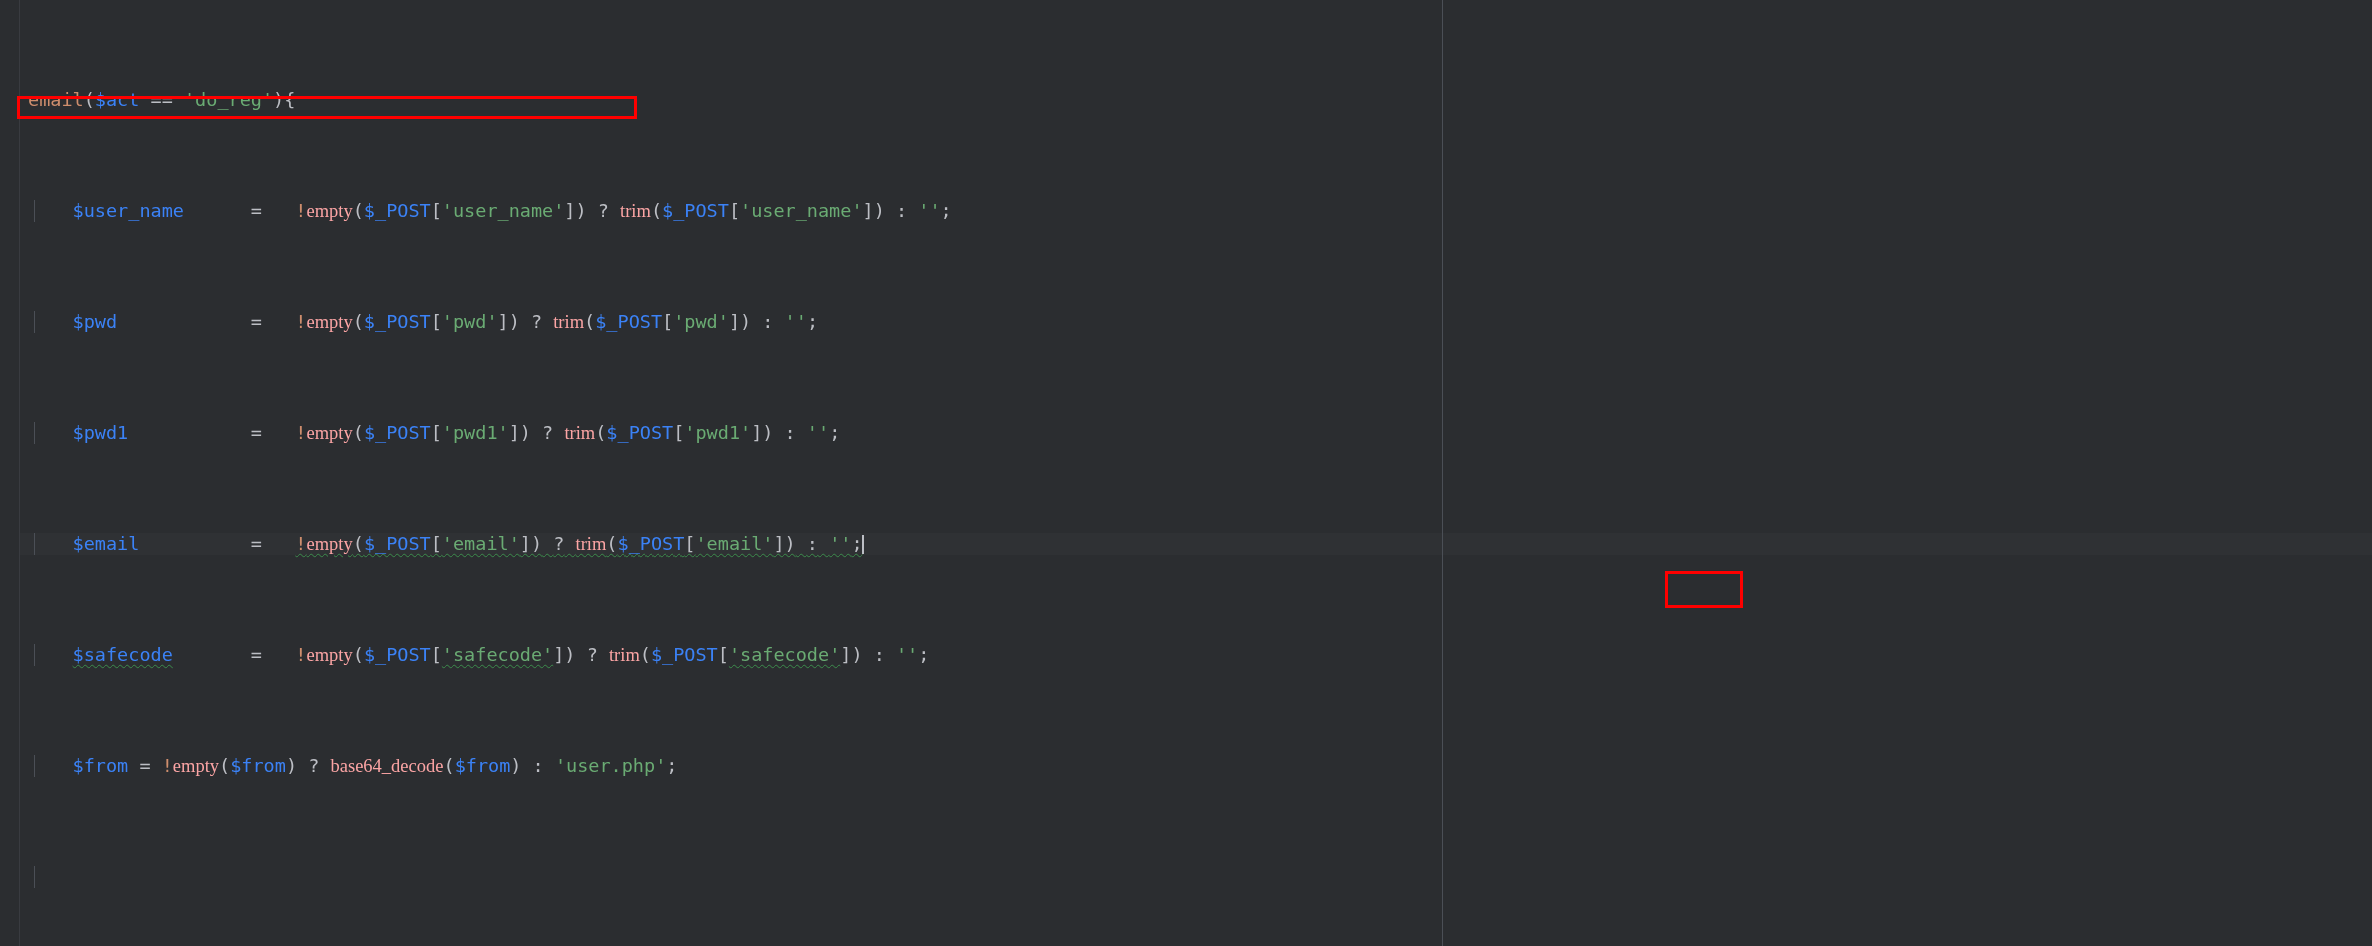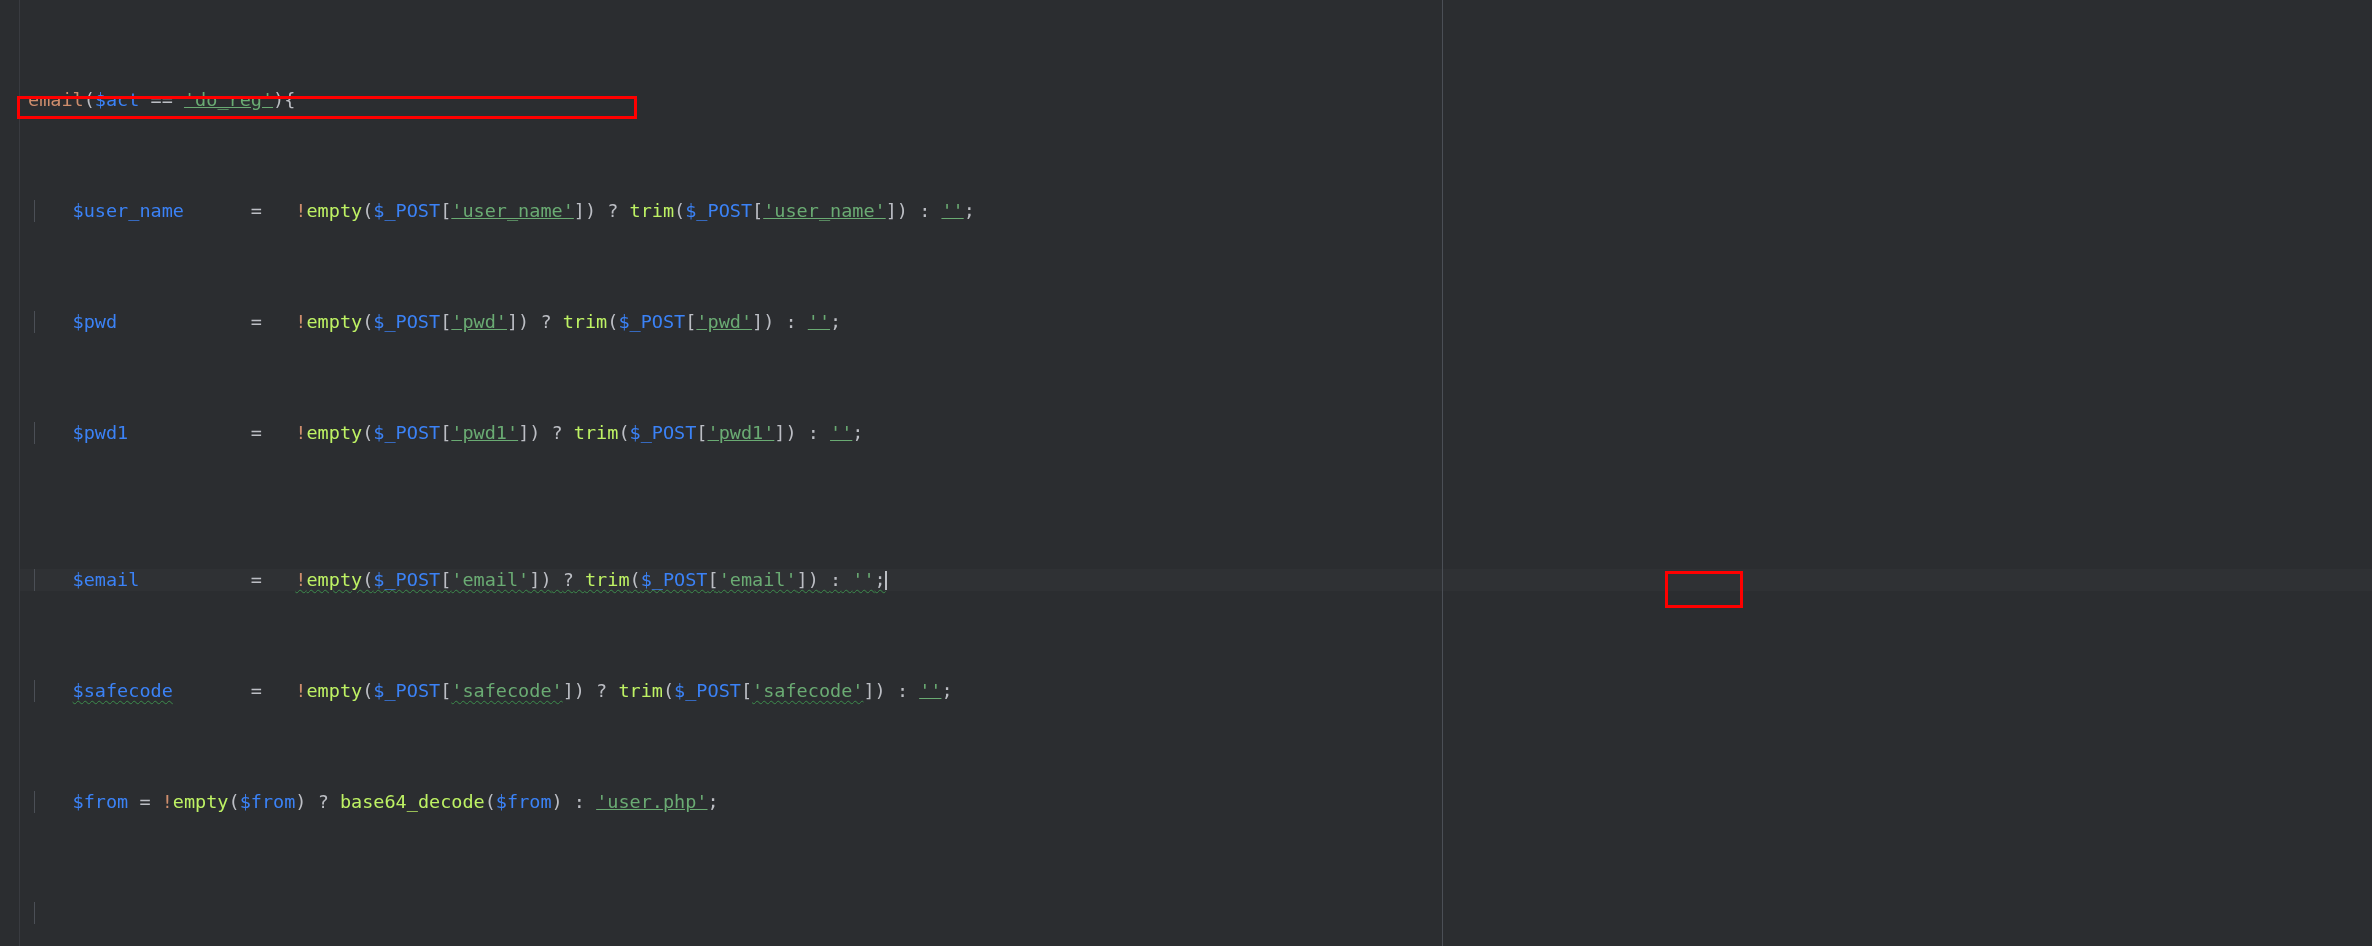--- a/index.html
+++ b/index.html
@@ -34,31 +34,31 @@
     white-space:pre;
     z-index:2;
   }
   .line{
     position:relative;
     height:22.2px;
     padding-left:28px;
     box-sizing:border-box;
     white-space:pre;
   }
-  .line.caret-line{background:#2f3134;margin-top:36px;}
+  .line.caret-line{background:#2f3134;}
   
   .line .ig1::before{
     content:"";position:absolute;left:34px;top:0;width:1px;height:22.2px;
     background:#4b4f56;
   }
   
   .kw   {color:#cf8e6d;}      
   .var  {color:#3b82f6;}      
-  .fn   {color:#bef264;}      
-  .str  {color:#6aab73;text-decoration:underline;}      
+  .fn   {color:#fca5a5;font-family:Liberation Serif, serif;}      
+  .str  {color:#6aab73;}      
   .op   {color:#bcbec4;}
   
   .sq-green{
     text-decoration:underline;
     text-decoration-style:wavy;
     text-decoration-color:#3c8c4c;
     text-decoration-thickness:1px;
     text-underline-offset:3px;
   }
   

